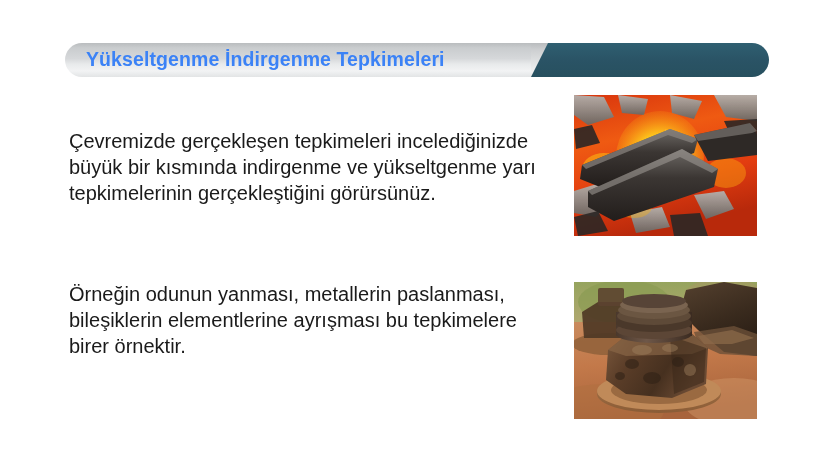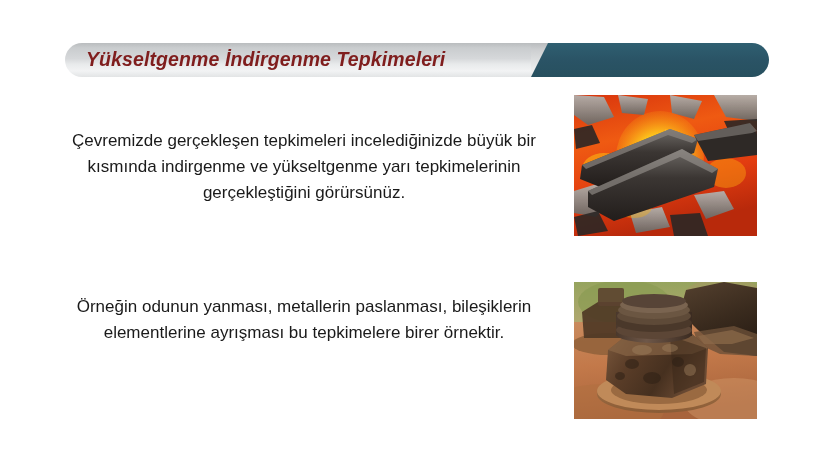--- a/index.html
+++ b/index.html
@@ -64,51 +64,49 @@
     clip-path: polygon(17px 0, 100% 0, 100% 100%, 0 100%);
   }
   .banner-title {
     position: absolute;
     left: 21px;
     top: 0;
     height: 34px;
     line-height: 33px;
     font-size: 19.5px;
     font-weight: bold;
-    color: #7f1d1d;
+    color: #3b82f6;
     letter-spacing: 0.1px;
     white-space: nowrap;
-    font-style: italic;
   }
   .banner-subtitle {
     position: absolute;
     left: 512px;
     top: 0;
     height: 34px;
     line-height: 33px;
     font-size: 19px;
     font-weight: bold;
     font-style: italic;
     color: #ffffff;
     letter-spacing: 0.2px;
     white-space: nowrap;
   }
 
   
   .body-text {
     position: absolute;
     left: 69px;
-    font-size: 17px;
+    font-size: 20px;
     line-height: 26px;
     color: #1a1a1a;
     width: 470px;
-    text-align: center;
   }
   #paragraph-1 { top: 128px; }
-  #paragraph-2 { top: 294px; }
+  #paragraph-2 { top: 281px; }
 
   
   .photo {
     position: absolute;
     left: 574px;
     width: 183px;
     overflow: hidden;
   }
   #photo-fire { top: 95px; height: 141px; }
   #photo-rusted-bolt { top: 282px; height: 137px; }

